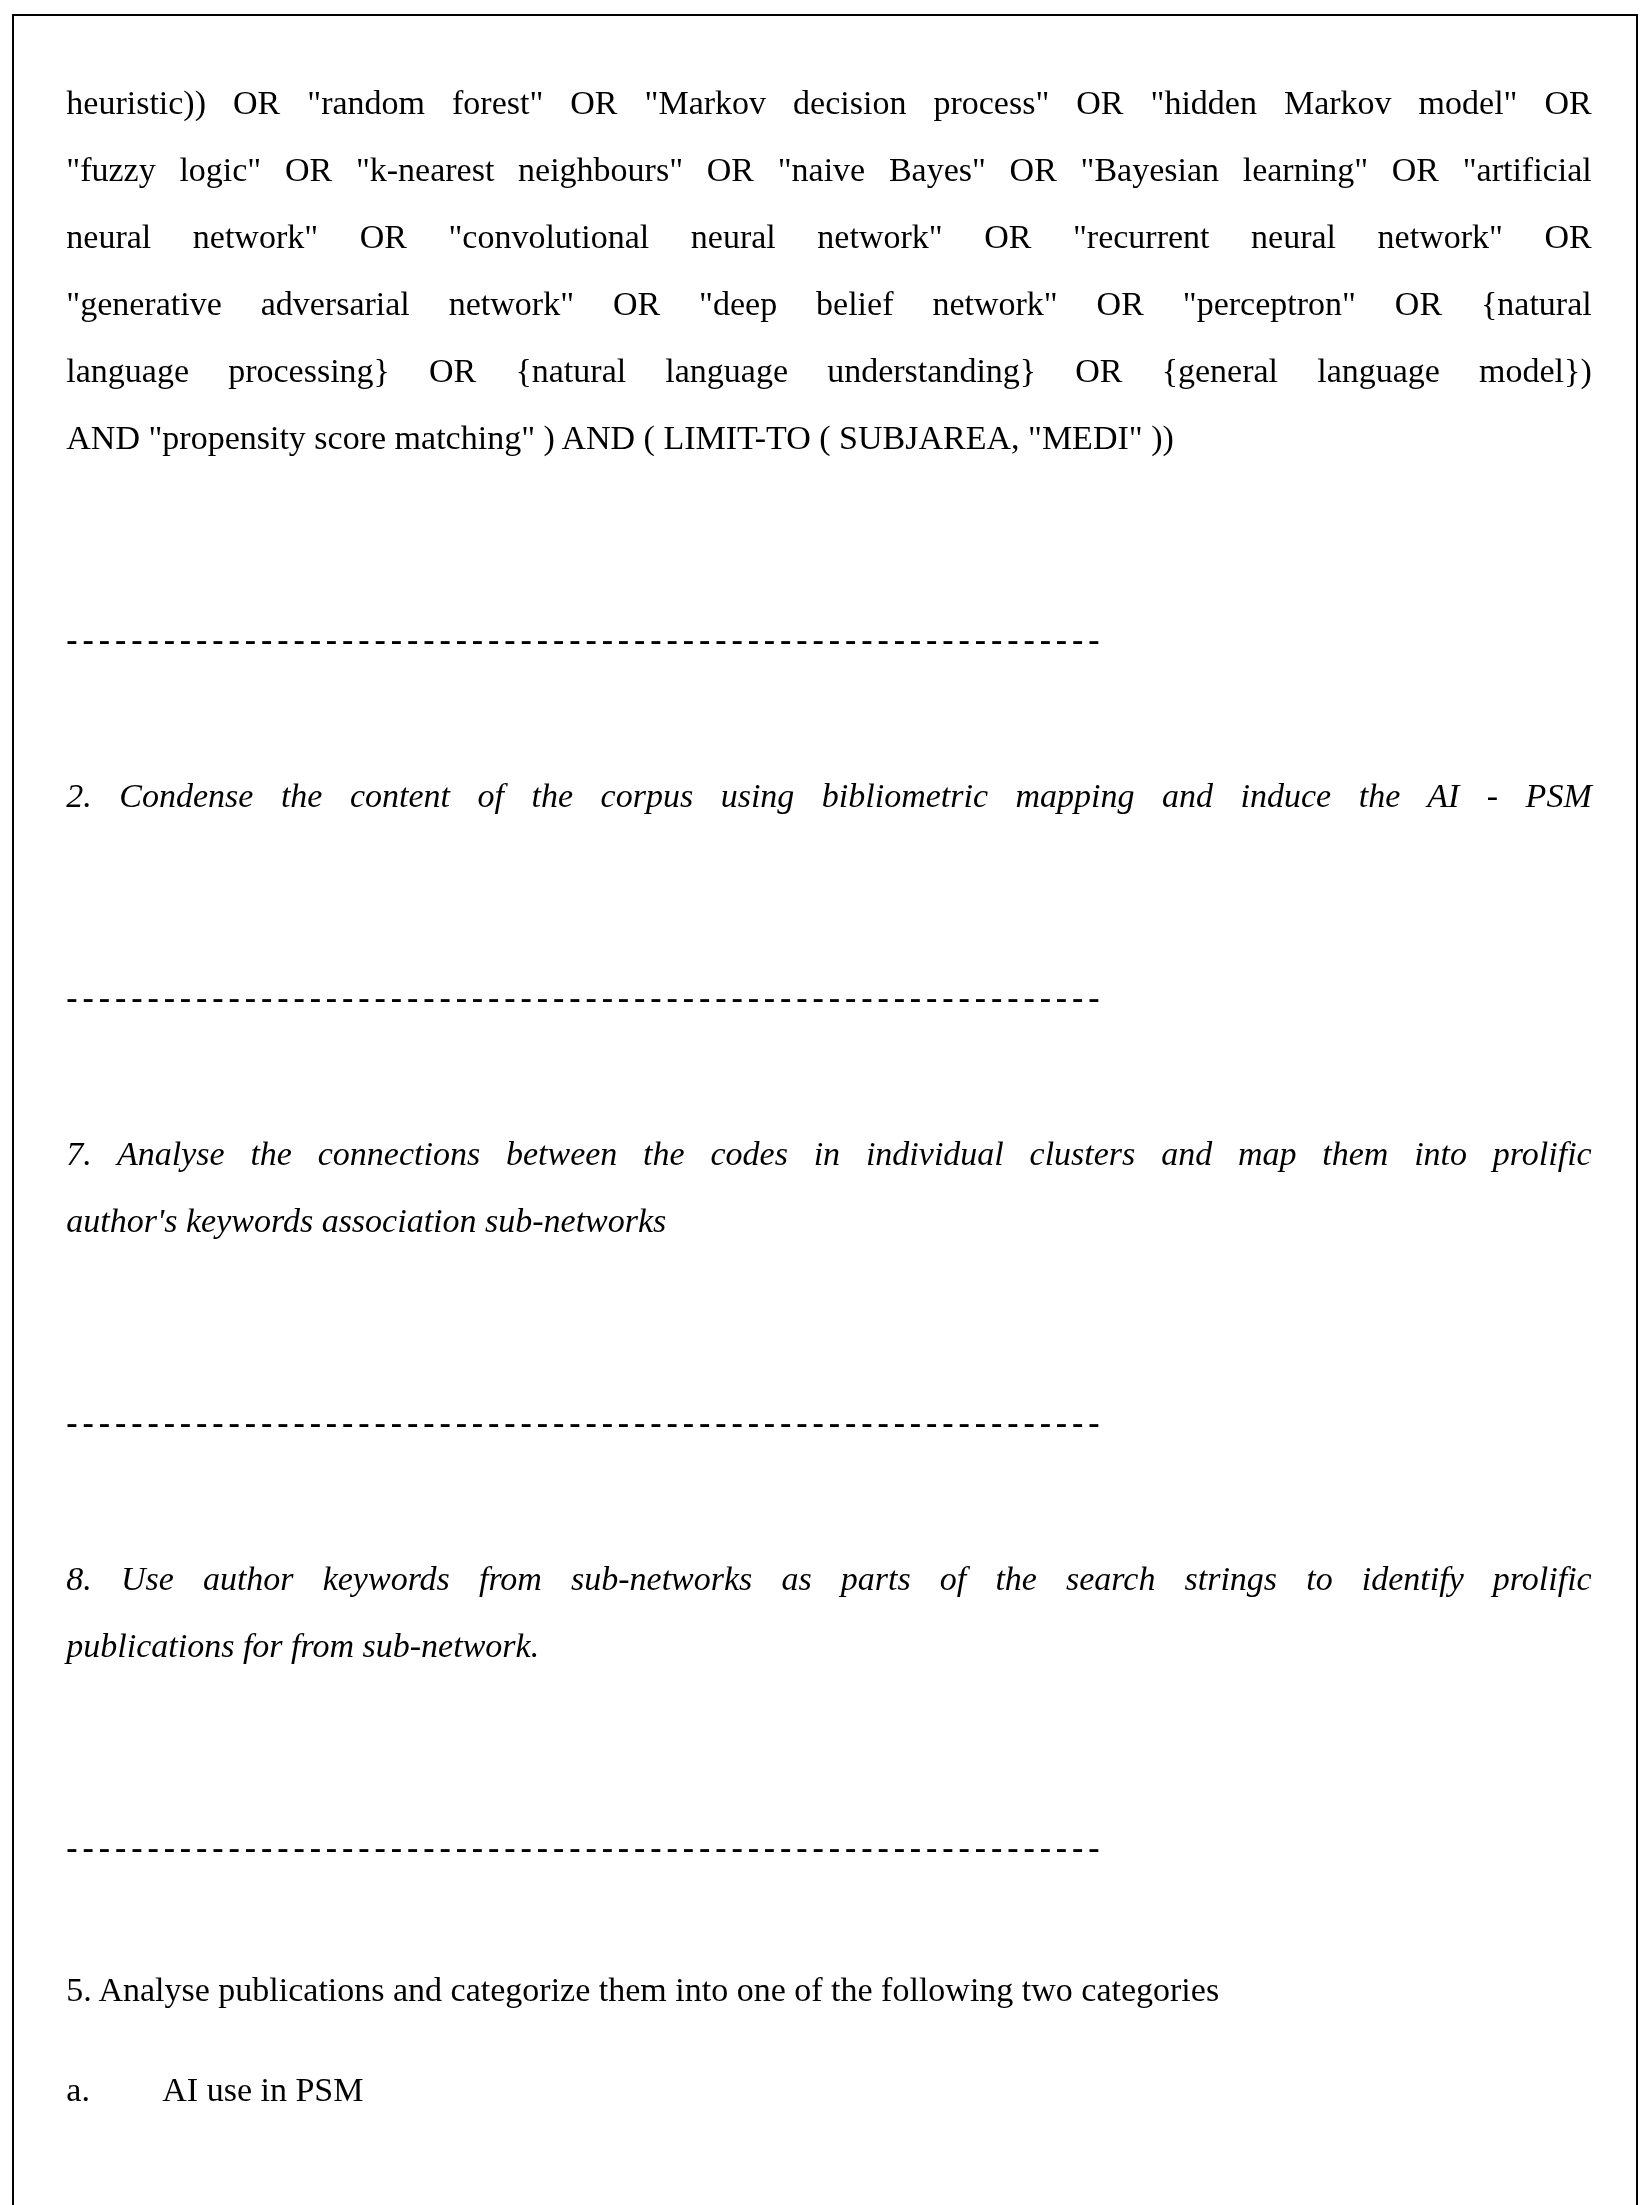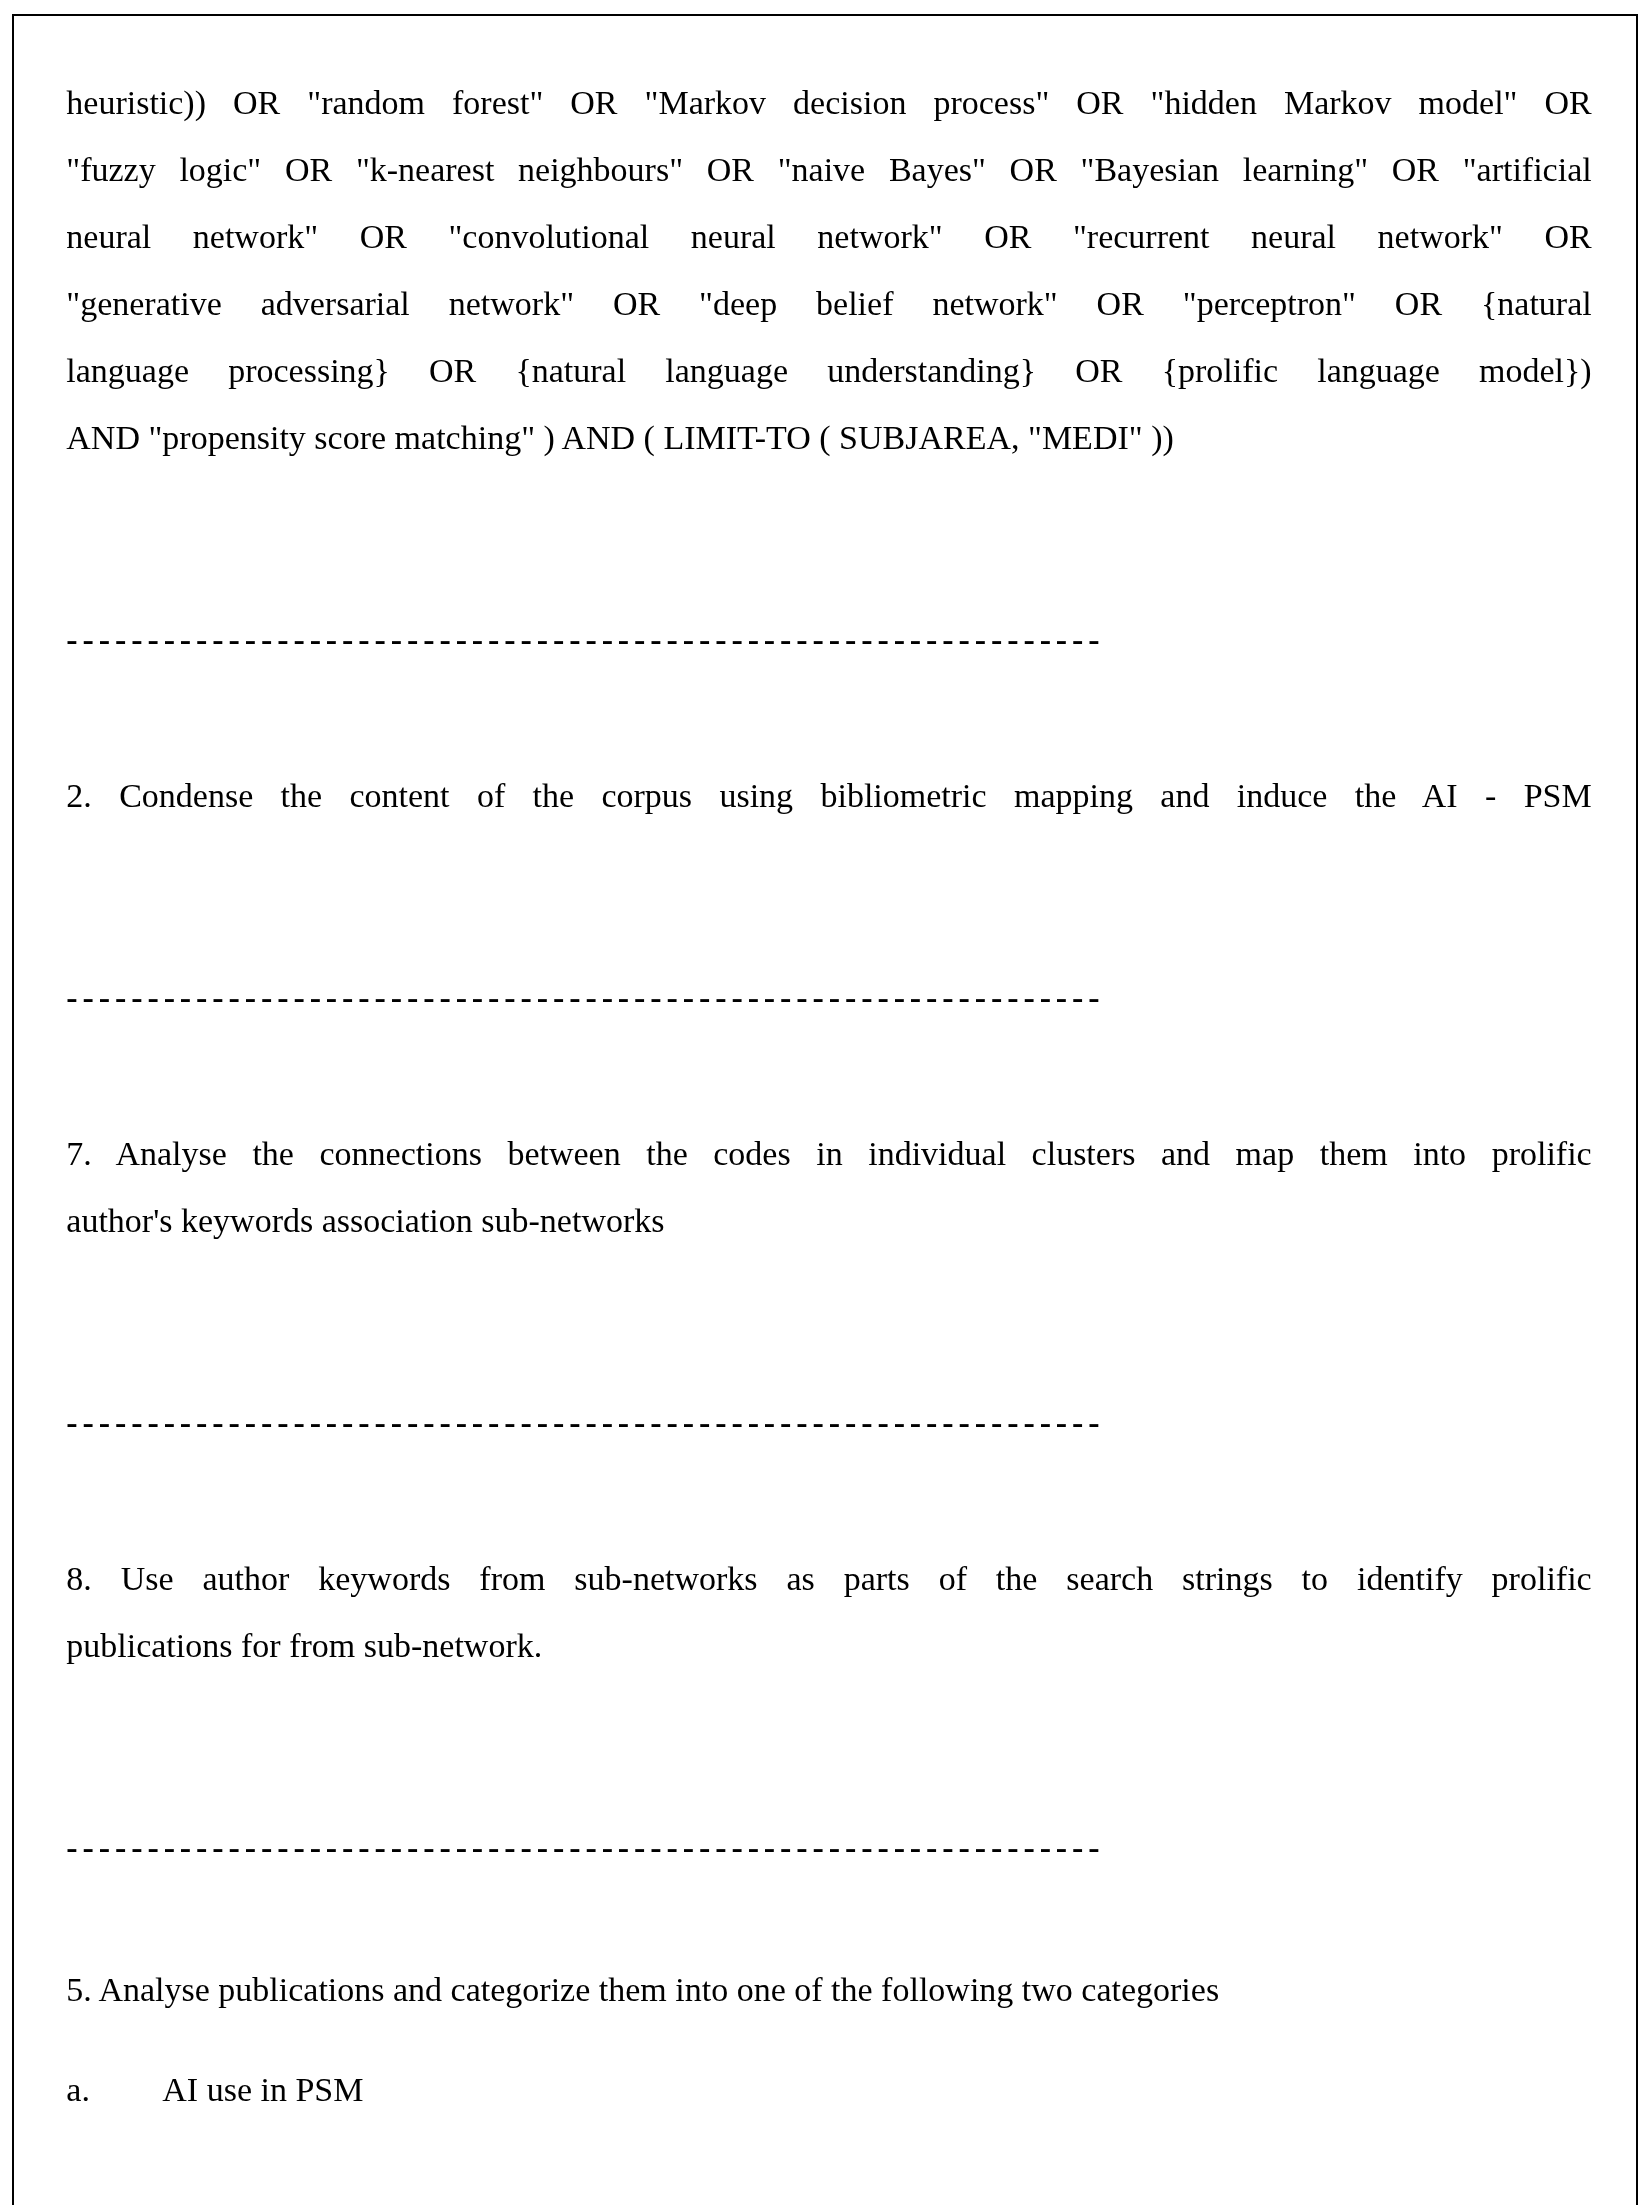--- a/index.html
+++ b/index.html
@@ -41,21 +41,21 @@
   }
   .sep {
     font-size: 34px;
     line-height: 67px;
     font-weight: bold;
     letter-spacing: 4.9px;
     white-space: nowrap;
     overflow: hidden;
   }
   .mt-sep   { margin-top: 135px; }  
-  .mt-para  { margin-top: 89px; }  
+  .mt-para  { margin-top: 89px; font-style: italic; }  
   .mt-list1 { margin-top: 75px; }
   .mt-item  { margin-top: 33px; }
   .li {
     display: flex;
     align-items: baseline;
   }
   .li-label {
     display: inline-block;
     width: 96px;
     flex: 0 0 96px;
@@ -64,21 +64,21 @@
 </head>
 <body>
 
 <div class="page">
 
   <div>
     <div class="line jline">heuristic)) OR "random forest" OR "Markov decision process" OR "hidden Markov model" OR</div>
     <div class="line jline">"fuzzy logic" OR "k-nearest neighbours" OR "naive Bayes" OR "Bayesian learning" OR "artificial</div>
     <div class="line jline">neural network" OR "convolutional neural network" OR "recurrent neural network" OR</div>
     <div class="line jline">"generative adversarial network" OR "deep belief network" OR "perceptron" OR {natural</div>
-    <div class="line jline">language processing} OR {natural language understanding} OR {prolific language model})</div>
+    <div class="line jline">language processing} OR {natural language understanding} OR {general language model})</div>
     <div class="line lline">AND "propensity score matching" ) AND ( LIMIT-TO ( SUBJAREA, "MEDI" ))</div>
   </div>
 
   <div class="sep mt-sep">----------------------------------------------------------------</div>
 
   <div class="mt-para">
     <div class="line jline">2. Condense the content of the corpus using bibliometric mapping and induce the AI - PSM</div>
   </div>
 
   <div class="sep mt-sep">----------------------------------------------------------------</div>

